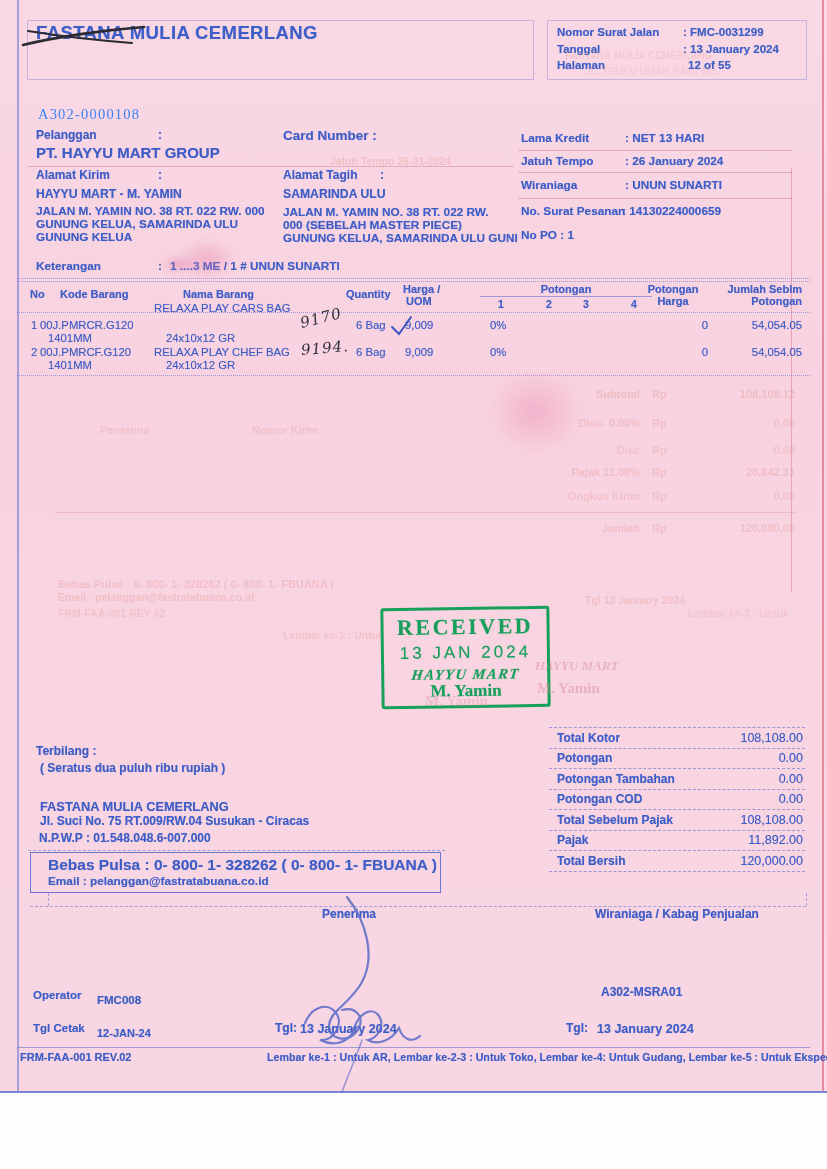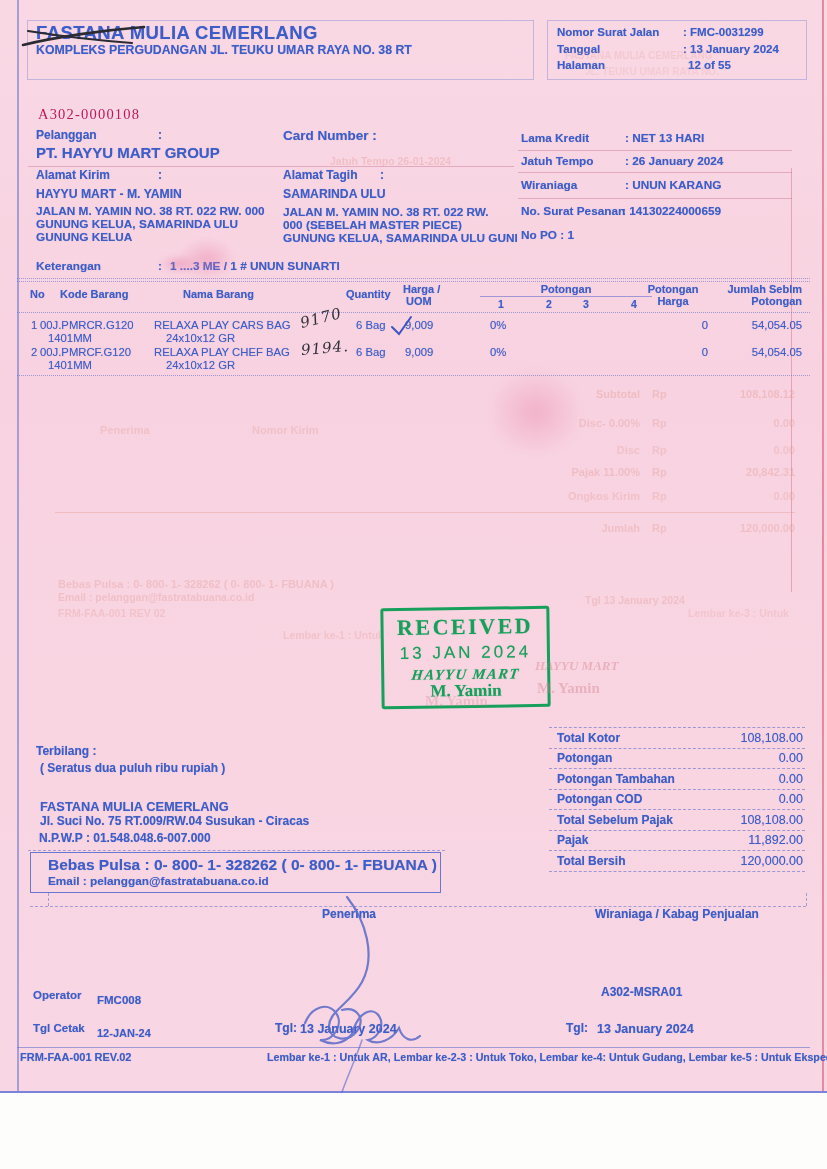--- a/index.html
+++ b/index.html
@@ -2,21 +2,21 @@
 <html><head>
 <meta charset="utf-8">
 <style>
   html,body{margin:0;padding:0;background:#e9e9e9;}
   .page{position:relative;width:827px;height:1169px;background:#fdfdfb;overflow:hidden;
         font-family:"Liberation Sans",sans-serif;}
   .paper{position:absolute;left:0;top:0;width:827px;height:1092px;
          background:linear-gradient(180deg,#f9d8e4 0%,#f8d2e0 35%,#f9d5e2 70%,#f8d6e3 100%);}
   .t{position:absolute;white-space:nowrap;line-height:1.15;}
   .blue{color:#3d5dc7;text-shadow:0 0 .8px rgba(61,93,199,.45);}
-  .navy{color:#be185d;}
+  .navy{color:#3b82f6;}
   .b{font-weight:700;}
   .serif{font-family:"Liberation Serif",serif;}
   .ctr{text-align:center;}
   .rt{text-align:right;}
   .hl{position:absolute;border-top:1px dashed rgba(95,110,205,.55);}
   .dot{border-top:1px dotted rgba(95,110,205,.6);}
   .sol{border-top:1px solid rgba(100,112,205,.6);}
   .pk{border-top:1px solid rgba(205,125,155,.5);}
   .vline{position:absolute;}
   .ghost{position:absolute;color:#de9289;white-space:nowrap;font-weight:700;}
@@ -44,21 +44,20 @@
 
   <div class="vline" style="left:17px;top:0;width:1.6px;height:1091px;background:rgba(110,120,210,.6);"></div>
   <div class="vline" style="left:822px;top:0;width:2px;height:1091px;background:rgba(225,105,130,.7);"></div>
   <div class="vline" style="left:791px;top:168px;width:1.3px;height:424px;background:rgba(215,100,125,.45);"></div>
   <div class="vline" style="left:0;top:1091px;width:827px;height:2px;background:#7b84d8;"></div>
 
   <div class="vline" style="left:27px;top:20px;width:505px;height:58px;border:1px solid rgba(110,120,210,.38);"></div>
   <div class="vline" style="left:547px;top:20px;width:258px;height:58px;border:1px solid rgba(110,120,210,.38);"></div>
 
   <div class="t blue b" style="left:36px;top:22px;font-size:18.5px;letter-spacing:.4px;">FASTANA MULIA CEMERLANG</div>
-  <div class="t blue b" style="left:36px;top:43px;font-size:12.3px;">KOMPLEKS PERGUDANGAN JL. TEUKU UMAR RAYA NO. 38 RT</div>
 
   <div class="t blue b" style="left:557px;top:26px;font-size:11.5px;">Nomor Surat Jalan</div>
   <div class="t blue b" style="left:683px;top:26px;font-size:11.5px;">:  FMC-0031299</div>
   <div class="t blue b" style="left:557px;top:43px;font-size:11.5px;">Tanggal</div>
   <div class="t blue b" style="left:683px;top:43px;font-size:11.5px;">: 13 January 2024</div>
   <div class="t blue b" style="left:557px;top:59px;font-size:11.5px;">Halaman</div>
   <div class="t blue b" style="left:688px;top:59px;font-size:11.5px;">12 of 55</div>
 
   <div class="t navy serif" style="left:38px;top:106px;font-size:14.5px;letter-spacing:1.2px;">A302-0000108</div>
 
@@ -83,21 +82,21 @@
   <div class="t blue b" style="left:283px;top:219px;font-size:11.8px;">000 (SEBELAH MASTER PIECE)</div>
   <div class="t blue b" style="left:283px;top:232px;font-size:11.8px;">GUNUNG KELUA, SAMARINDA ULU GUNI</div>
 
   <div class="t blue b" style="left:521px;top:132px;font-size:11.8px;">Lama Kredit</div>
   <div class="t blue b" style="left:625px;top:132px;font-size:11.8px;">: NET 13 HARI</div>
   <div class="hl pk" style="left:518px;top:150px;width:274px;border-top-style:solid;"></div>
   <div class="t blue b" style="left:521px;top:155px;font-size:11.8px;">Jatuh Tempo</div>
   <div class="t blue b" style="left:625px;top:155px;font-size:11.8px;">: 26 January 2024</div>
   <div class="hl pk" style="left:518px;top:172px;width:274px;border-top-style:solid;"></div>
   <div class="t blue b" style="left:521px;top:179px;font-size:11.8px;">Wiraniaga</div>
-  <div class="t blue b" style="left:625px;top:179px;font-size:11.8px;">: UNUN KARANG</div>
+  <div class="t blue b" style="left:625px;top:179px;font-size:11.8px;">: UNUN SUNARTI</div>
   <div class="hl pk" style="left:518px;top:198px;width:274px;border-top-style:solid;"></div>
   <div class="t blue b" style="left:521px;top:205px;font-size:11.8px;">No. Surat Pesanan</div>
   <div class="t blue b" style="left:622px;top:205px;font-size:11.8px;">:  14130224000659</div>
   <div class="t blue b" style="left:521px;top:229px;font-size:11.8px;">No PO   :   1</div>
 
   <div class="t blue b" style="left:36px;top:260px;font-size:11.8px;">Keterangan</div>
   <div class="t blue b" style="left:158px;top:260px;font-size:11.8px;">:</div>
   <div class="t blue b" style="left:170px;top:260px;font-size:11.8px;">1 ....3 ME / 1 # UNUN SUNARTI</div>
 
   <div class="hl dot" style="left:17px;top:278px;width:793px;"></div>
@@ -118,21 +117,21 @@
   <div class="t blue b" style="left:583px;top:298px;font-size:10.5px;">3</div>
   <div class="t blue b" style="left:631px;top:298px;font-size:10.5px;">4</div>
   <div class="t blue b ctr" style="left:640px;top:283px;width:66px;font-size:11px;">Potongan</div>
   <div class="t blue b ctr" style="left:640px;top:295px;width:66px;font-size:11px;">Harga</div>
   <div class="t blue b rt" style="left:722px;top:283px;width:80px;font-size:11px;">Jumlah Seblm</div>
   <div class="t blue b rt" style="left:722px;top:295px;width:80px;font-size:11px;">Potongan</div>
 
   <div class="t blue" style="left:31px;top:319px;font-size:11.3px;">1</div>
   <div class="t blue" style="left:40px;top:319px;font-size:11.3px;">00J.PMRCR.G120</div>
   <div class="t blue" style="left:48px;top:332px;font-size:11.3px;">1401MM</div>
-  <div class="t blue" style="left:154px;top:319px;font-size:11.3px;">RELAXA PLAY CARS BAG</div>
+  <div class="t blue" style="left:154px;top:302px;font-size:11.3px;">RELAXA PLAY CARS BAG</div>
   <div class="t blue" style="left:166px;top:332px;font-size:11.3px;">24x10x12 GR</div>
   <div class="hand" style="left:300px;top:309px;font-size:15px;letter-spacing:1px;transform:rotate(-14deg);">9170</div>
   <div class="t blue" style="left:356px;top:319px;font-size:11.3px;">6 Bag</div>
   <div class="t blue" style="left:405px;top:319px;font-size:11.3px;">9,009</div>
   <div class="t blue" style="left:490px;top:319px;font-size:11.3px;">0%</div>
   <div class="t blue rt" style="left:660px;top:319px;width:48px;font-size:11.3px;">0</div>
   <div class="t blue rt" style="left:722px;top:319px;width:80px;font-size:11.3px;">54,054.05</div>
 
   <div class="t blue" style="left:31px;top:346px;font-size:11.3px;">2</div>
   <div class="t blue" style="left:40px;top:346px;font-size:11.3px;">00J.PMRCF.G120</div>

